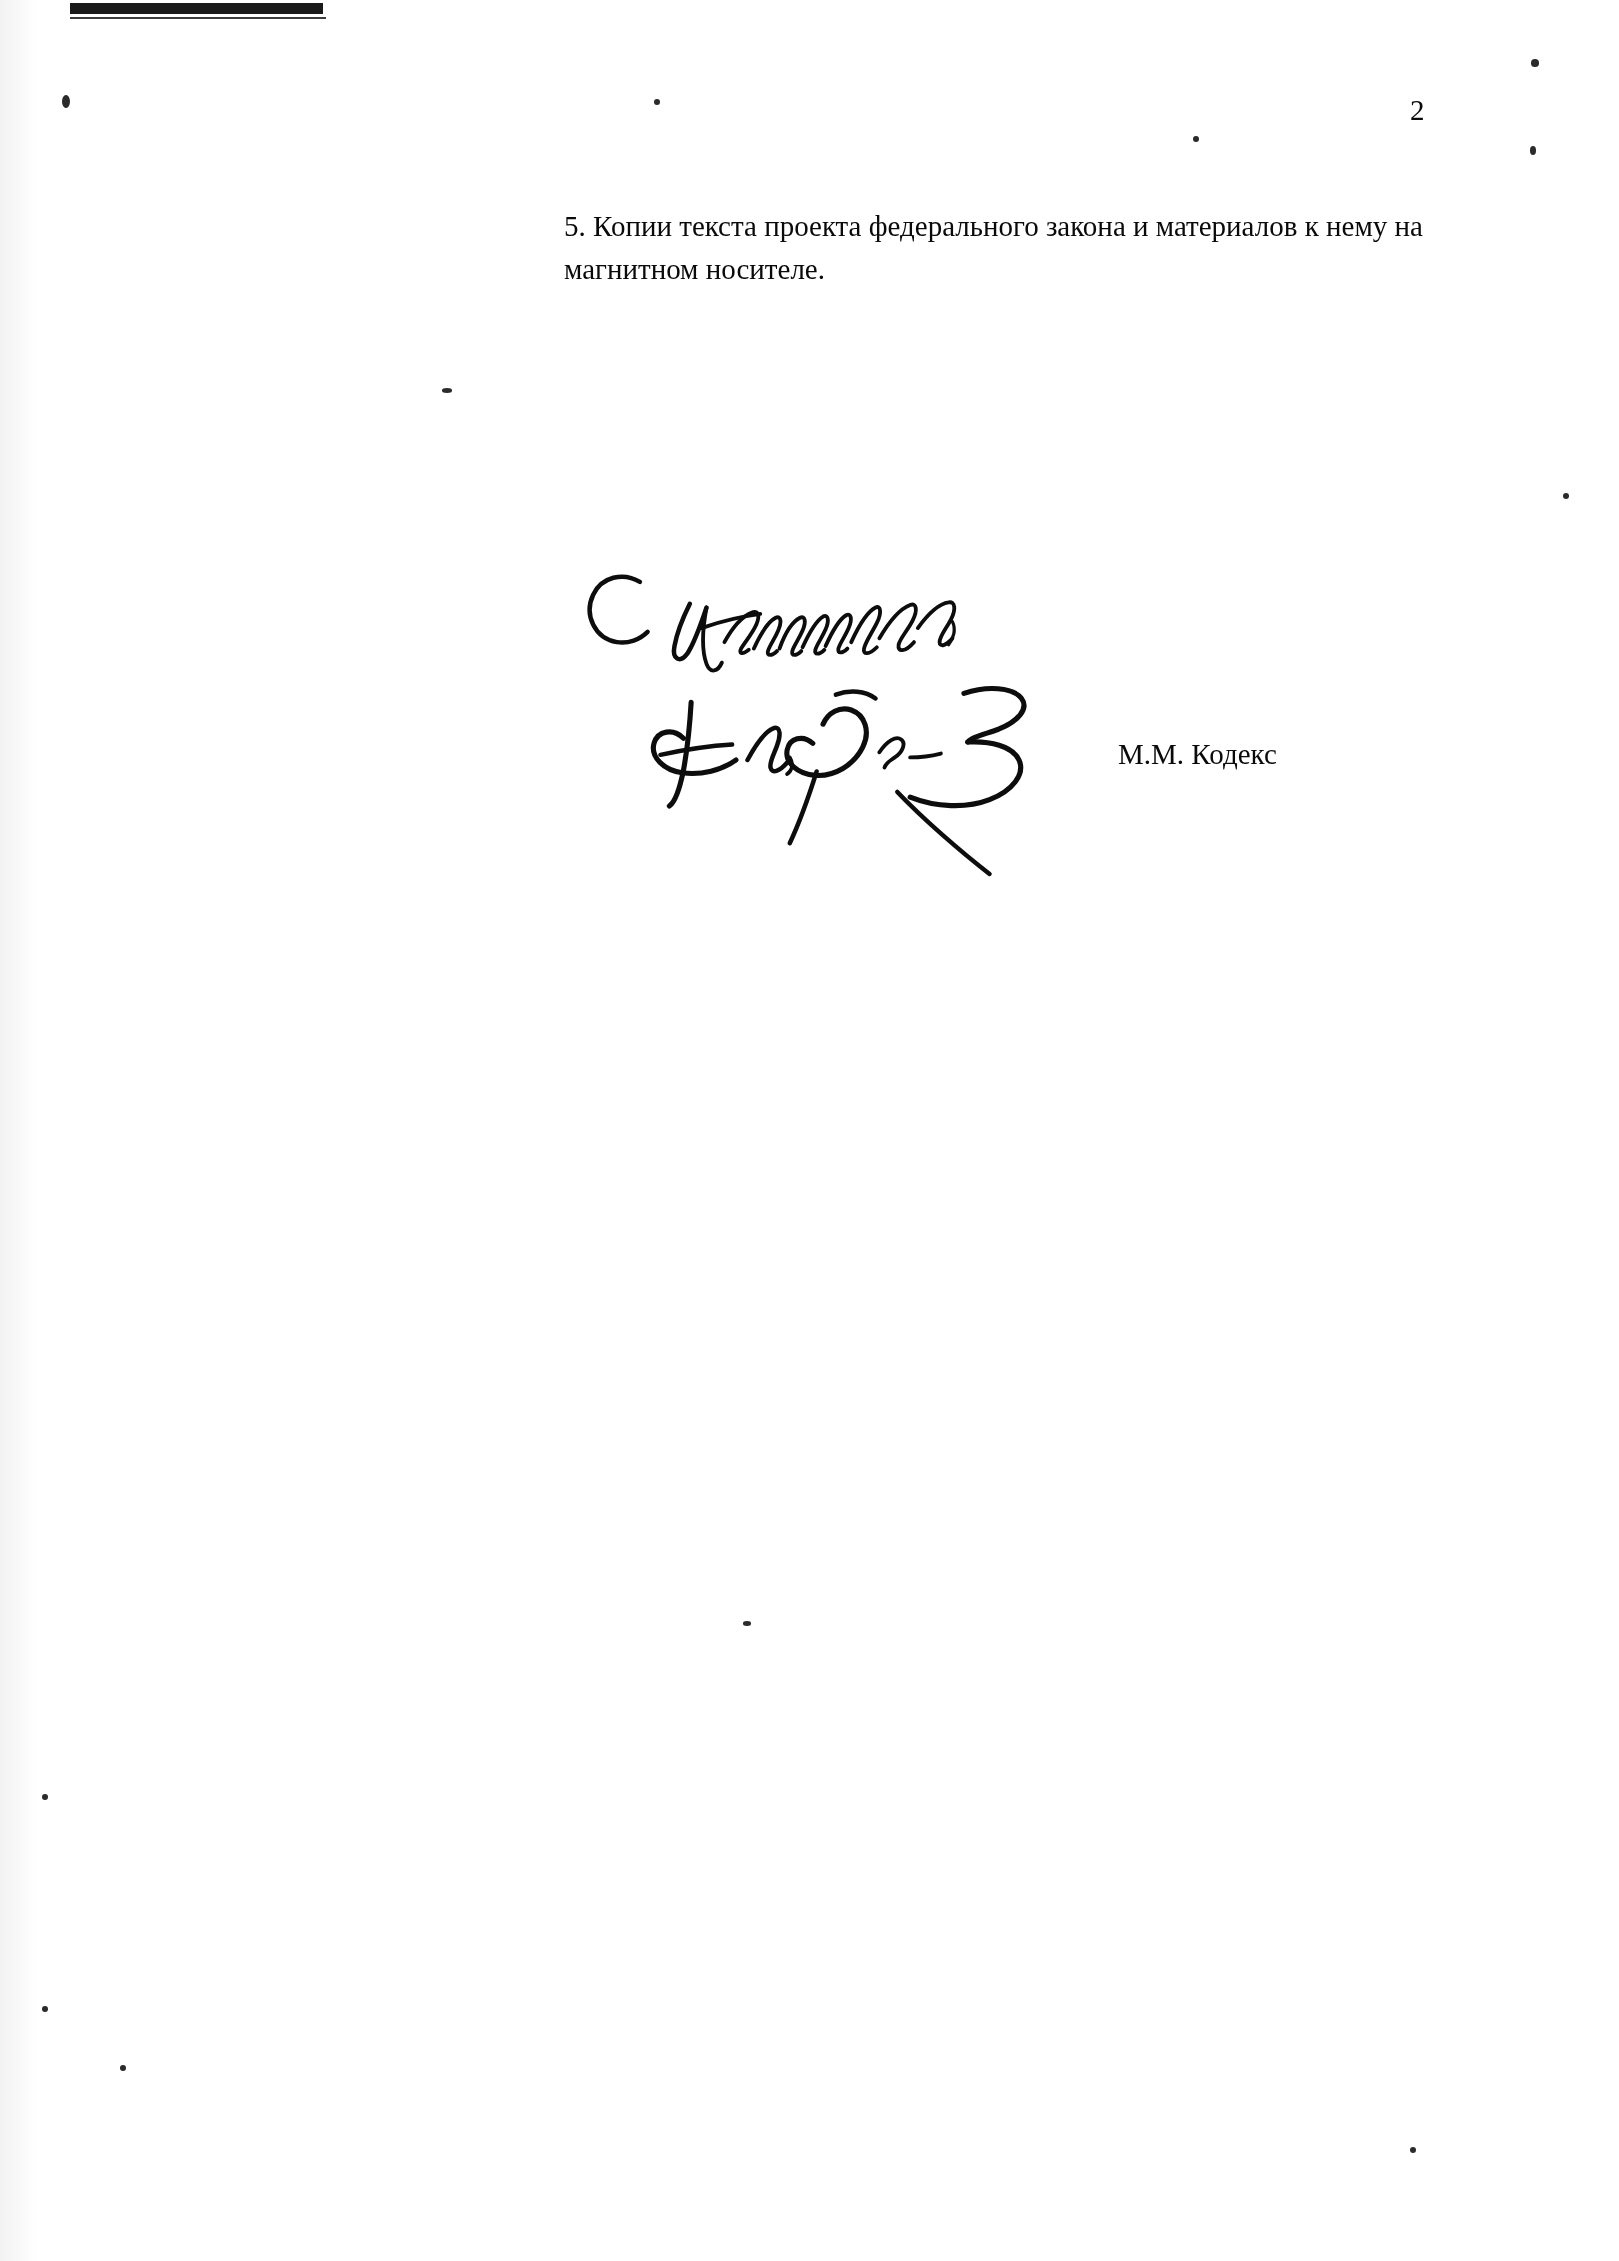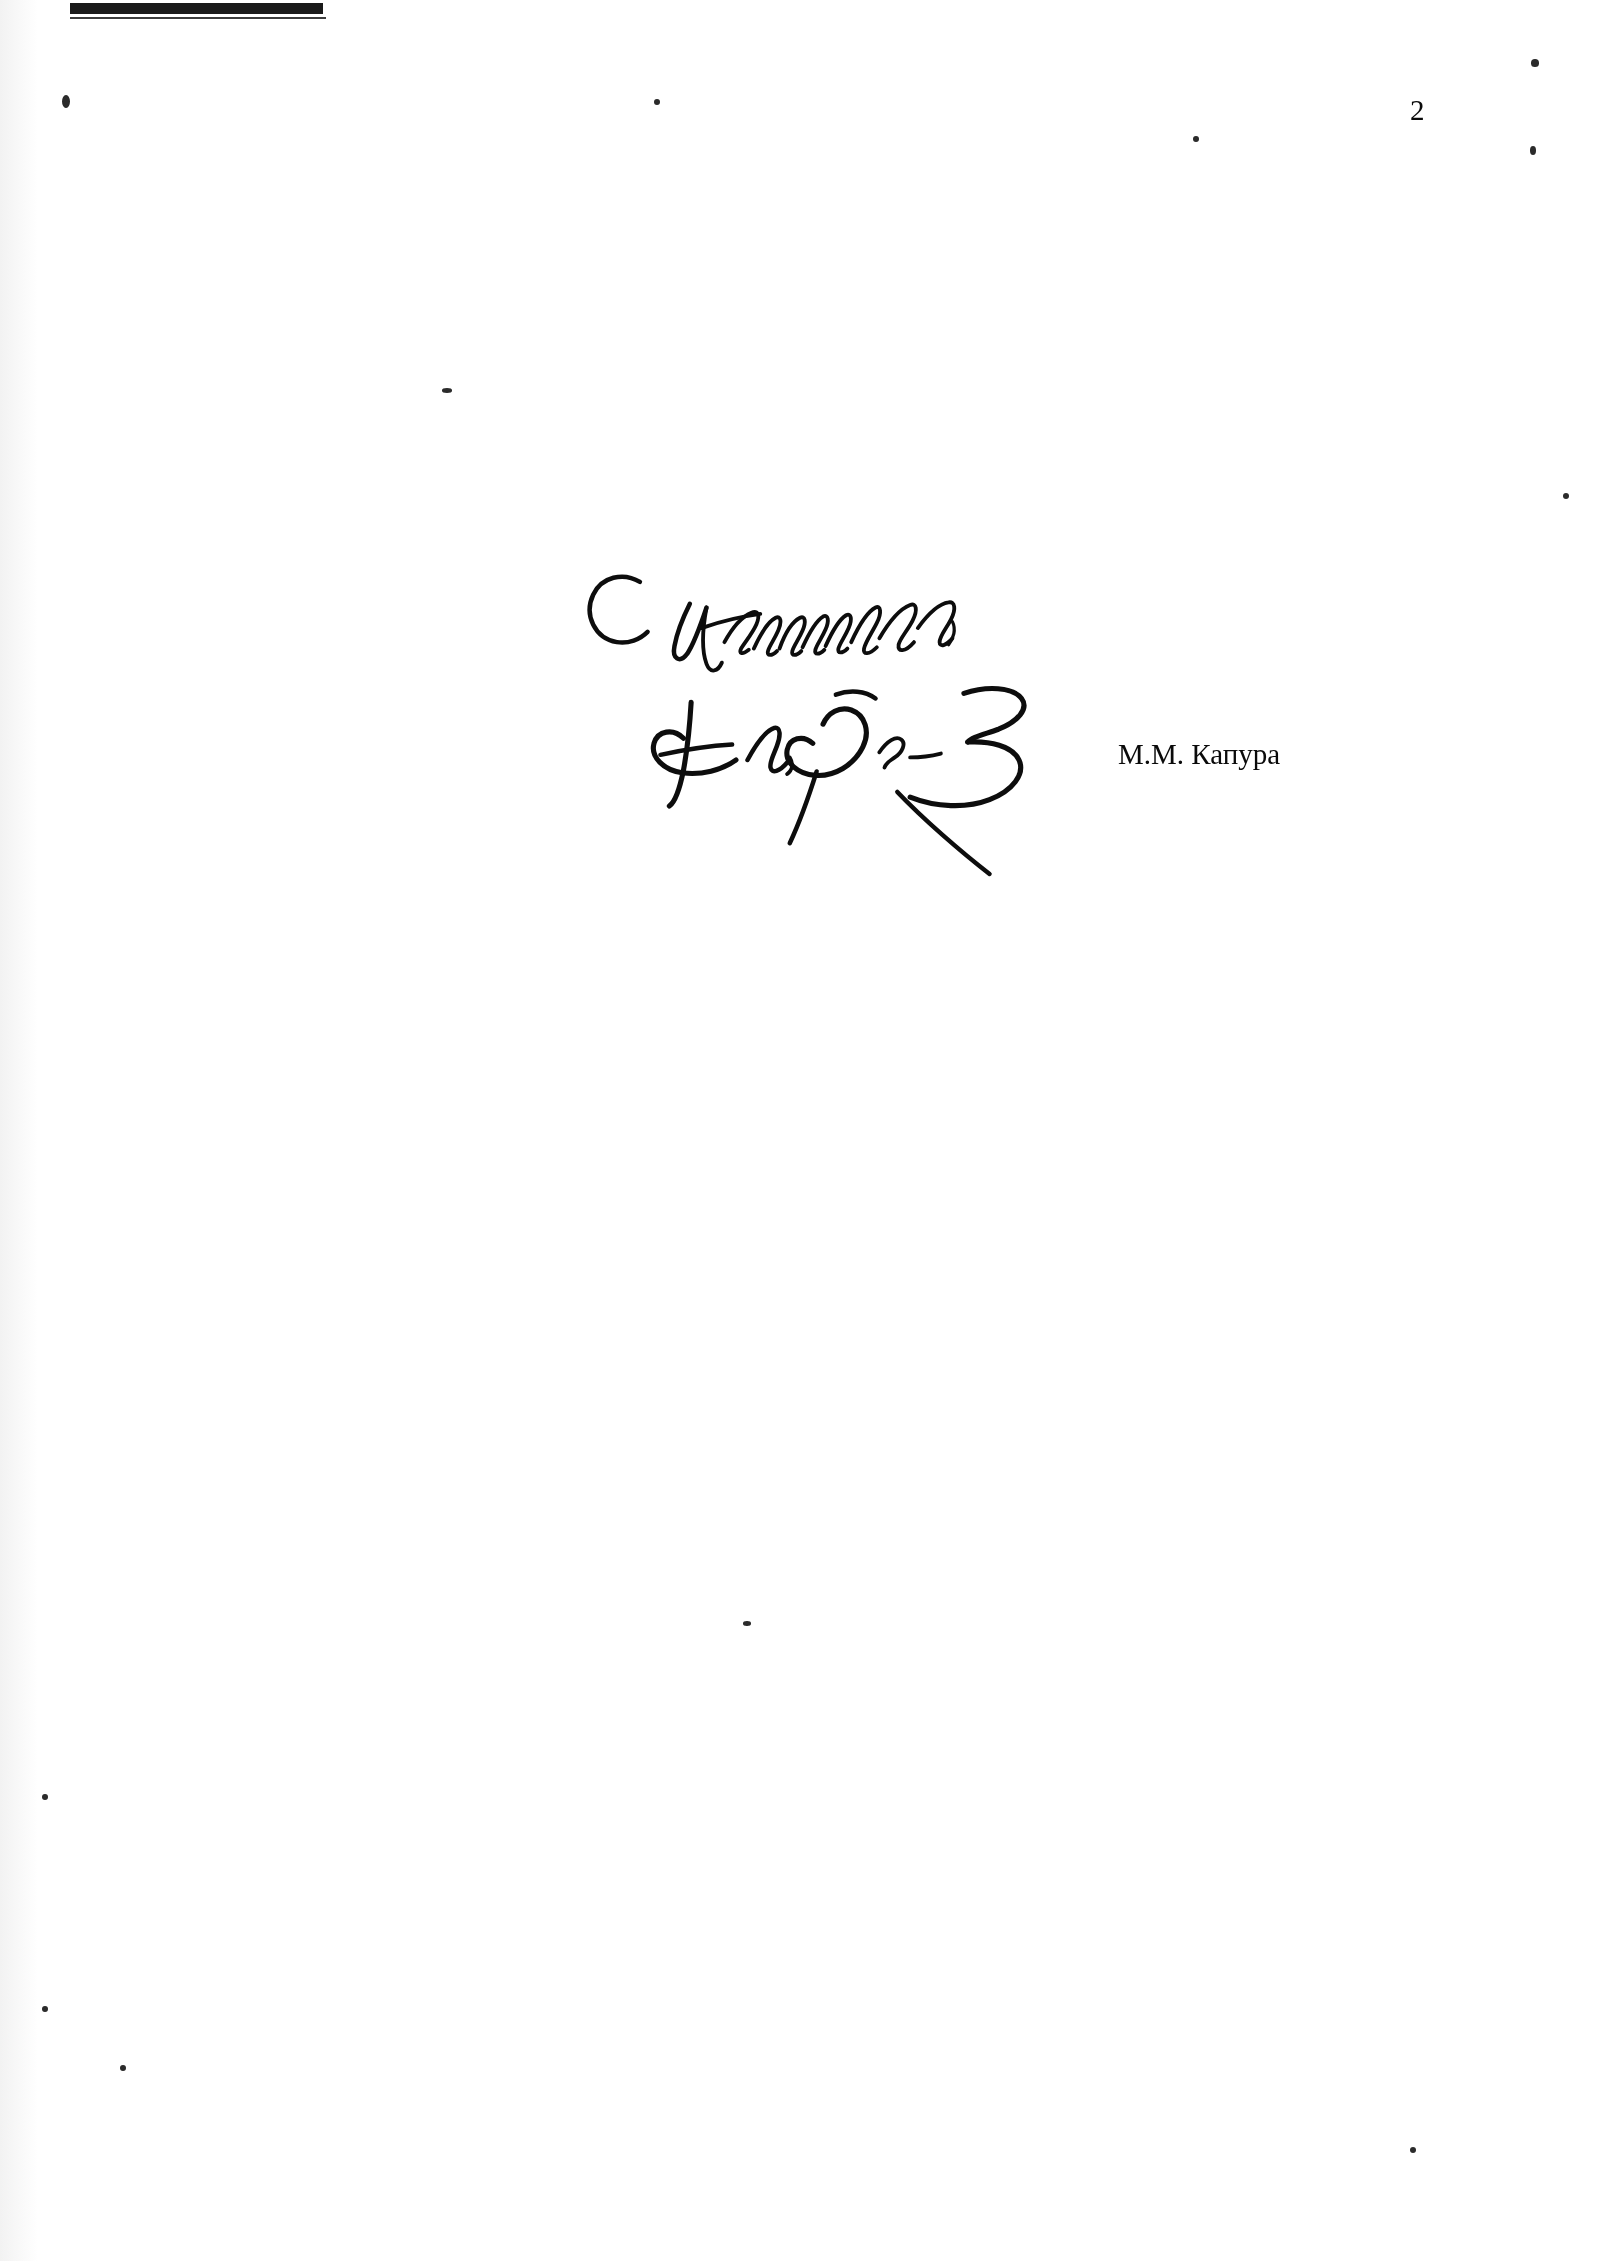--- a/index.html
+++ b/index.html
@@ -110,20 +110,21 @@
   <div class="speck" style="left:442px; top:388px; width:10.3px; height:4.5px;"></div>
   <div class="speck" style="left:42px; top:1794px; width:5.8px; height:5.8px;"></div>
   <div class="speck" style="left:42px; top:2006px; width:5.8px; height:5.8px;"></div>
   <div class="speck" style="left:120px; top:2065px; width:5.8px; height:5.8px;"></div>
   <div class="speck" style="left:1410px; top:2147px; width:6.4px; height:6.4px;"></div>
   <div class="speck" style="left:743px; top:1621px; width:7.7px; height:4.5px;"></div>
 
   <div class="page-number">2</div>
 
   <div class="body-block">
+    <p class="para nojust">5. Копии текста проекта федерального закона и материалов к нему на магнитном носителе.</p>
   </div>
 
   <div class="signature-area">
     <svg class="sig-svg" width="910" height="365" viewBox="0 0 1420 570">
       <g fill="none" stroke="#0d0d0d" stroke-linecap="round" stroke-linejoin="round">
 
         <path d="M118 78 C 92 62, 58 70, 45 98 C 30 130, 48 166, 82 172 C 100 175, 118 168, 130 156" stroke-width="7"></path>
         <path d="M196 112 C 186 132, 176 156, 172 178 C 168 198, 180 206, 192 190 C 204 172, 214 142, 222 118" stroke-width="7"></path>
         <path d="M222 118 C 216 150, 214 184, 222 206 C 228 222, 240 218, 246 204" stroke-width="6"></path>
         <path d="M214 150 C 244 140, 276 132, 306 128" stroke-width="6"></path>
@@ -147,16 +148,16 @@
         <path d="M394 374 C 382 412, 368 452, 352 486" stroke-width="7"></path>
         <path d="M492 344 C 504 326, 518 318, 526 324 C 534 330, 528 344, 516 352 C 508 358, 502 360, 500 368" stroke-width="6"></path>
         <path d="M540 352 C 556 352, 572 350, 588 346" stroke-width="6"></path>
         <path d="M624 252 C 660 240, 700 242, 714 260 C 726 276, 708 296, 678 308 C 656 316, 636 320, 630 328" stroke-width="8"></path>
         <path d="M630 328 C 664 326, 700 334, 710 356 C 720 378, 700 404, 664 418 C 628 432, 580 430, 540 414" stroke-width="8"></path>
         <path d="M520 406 C 560 448, 620 500, 664 534" stroke-width="7"></path>
       </g>
     </svg>
   </div>
 
-  <div class="signer-name">М.М. Капура</div>
+  <div class="signer-name">М.М. Кодекс</div>
 
 </div>
 
 
 </body></html>

